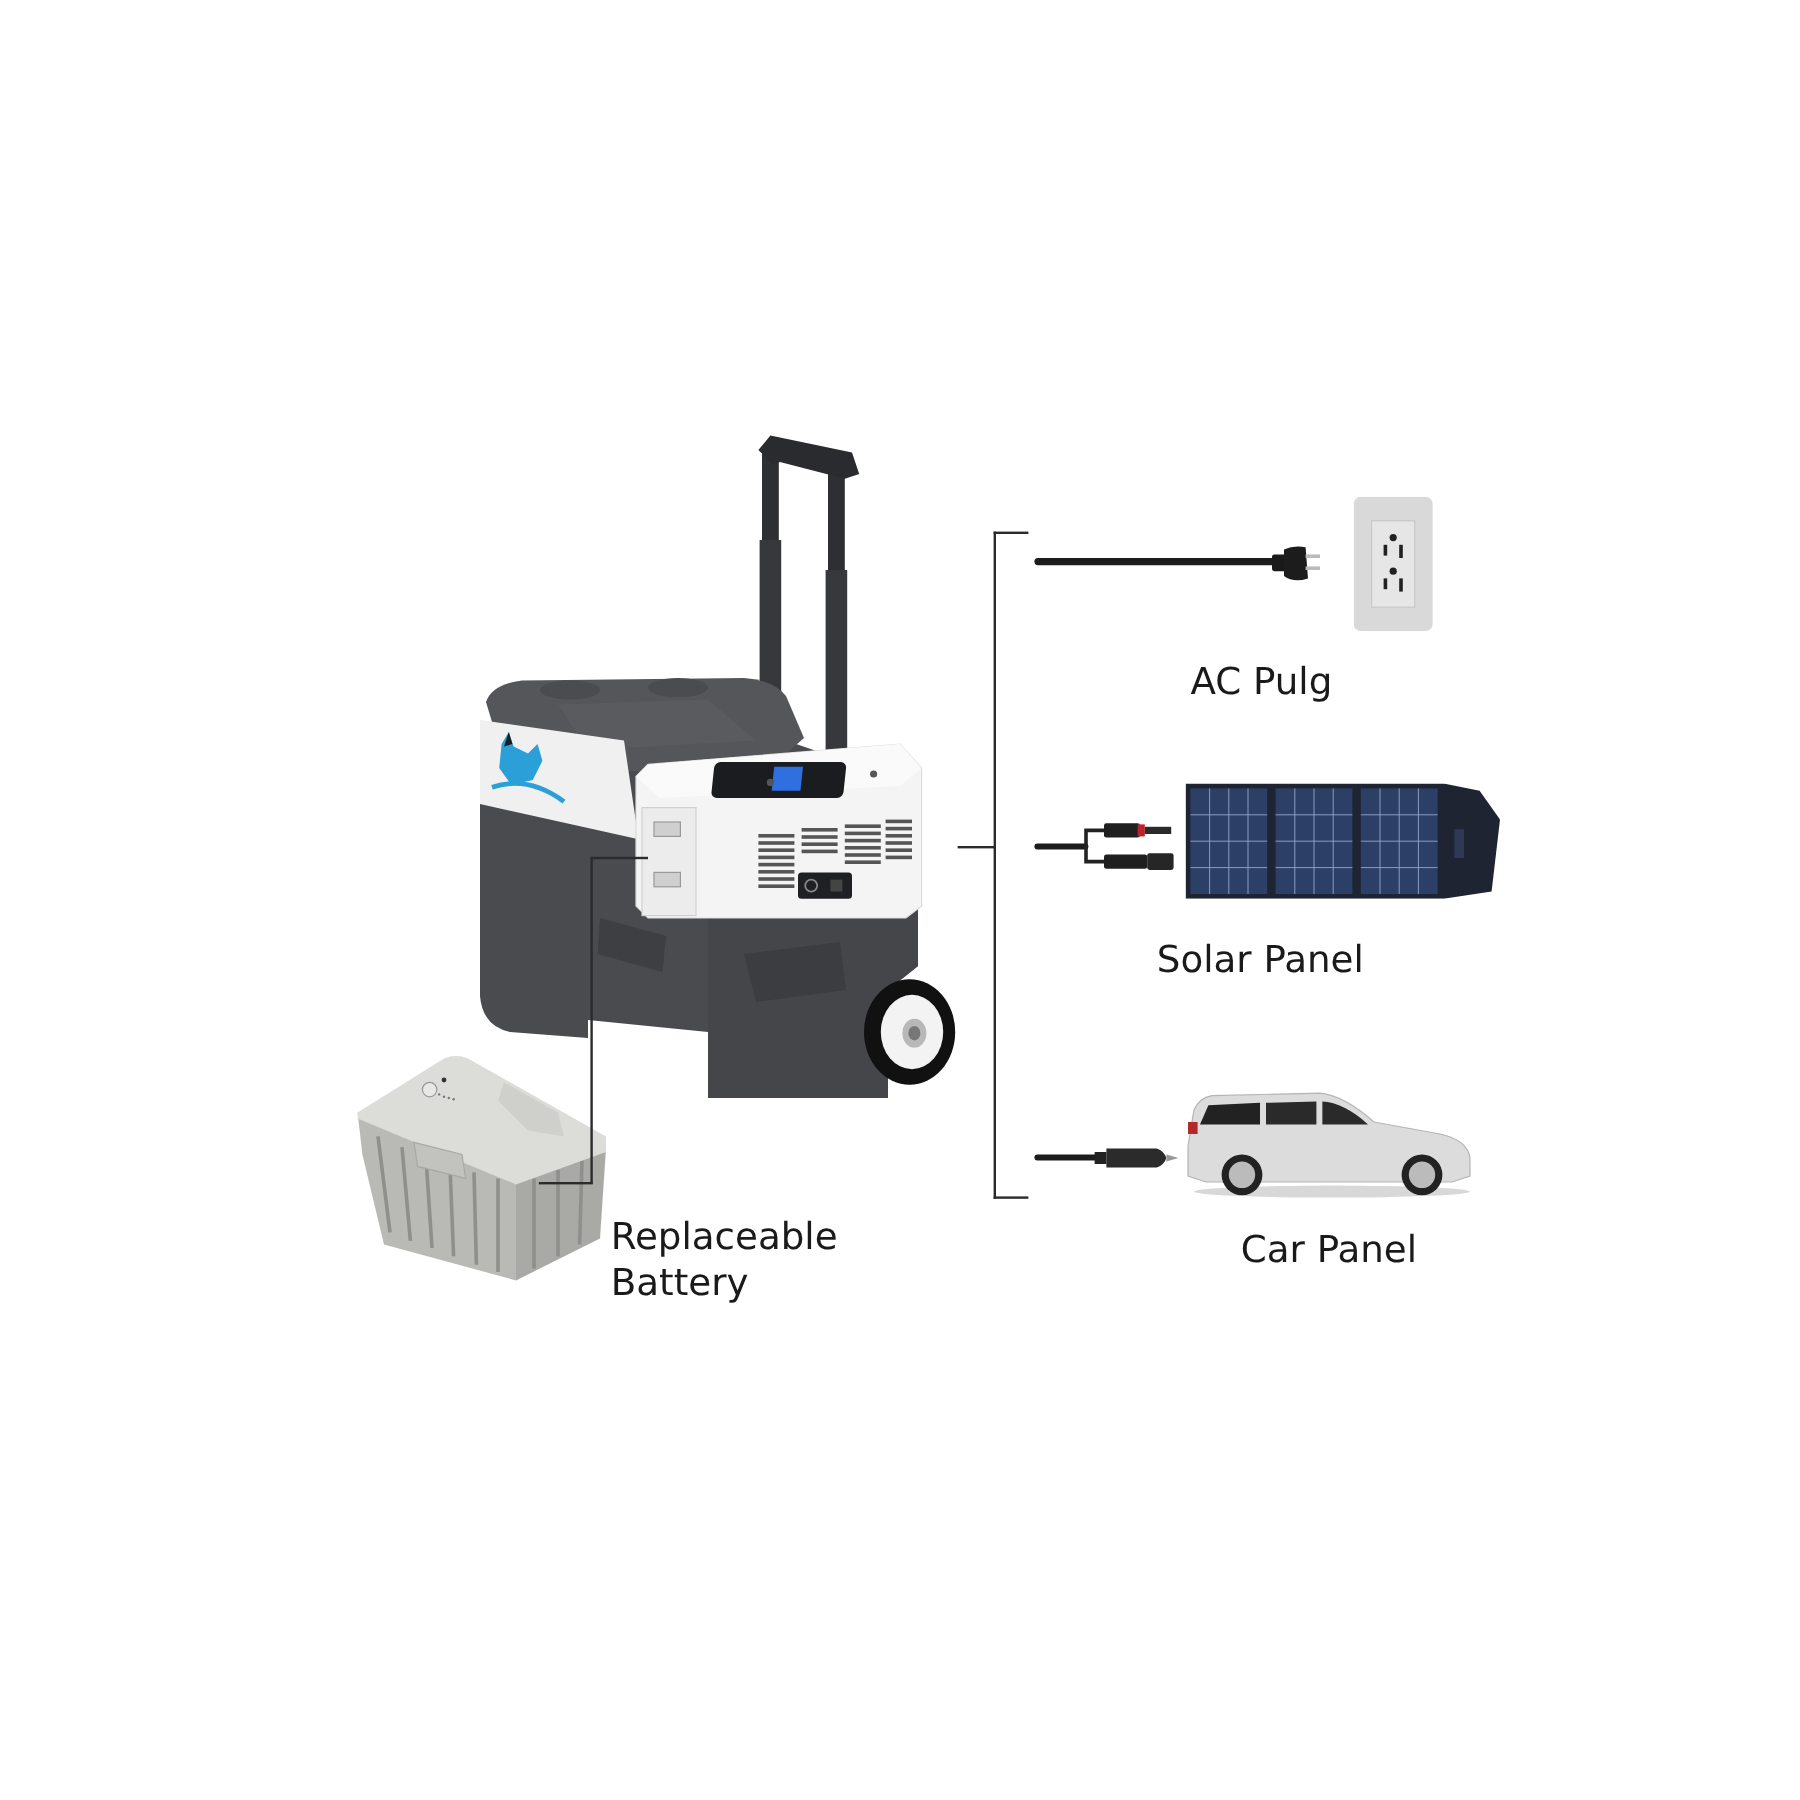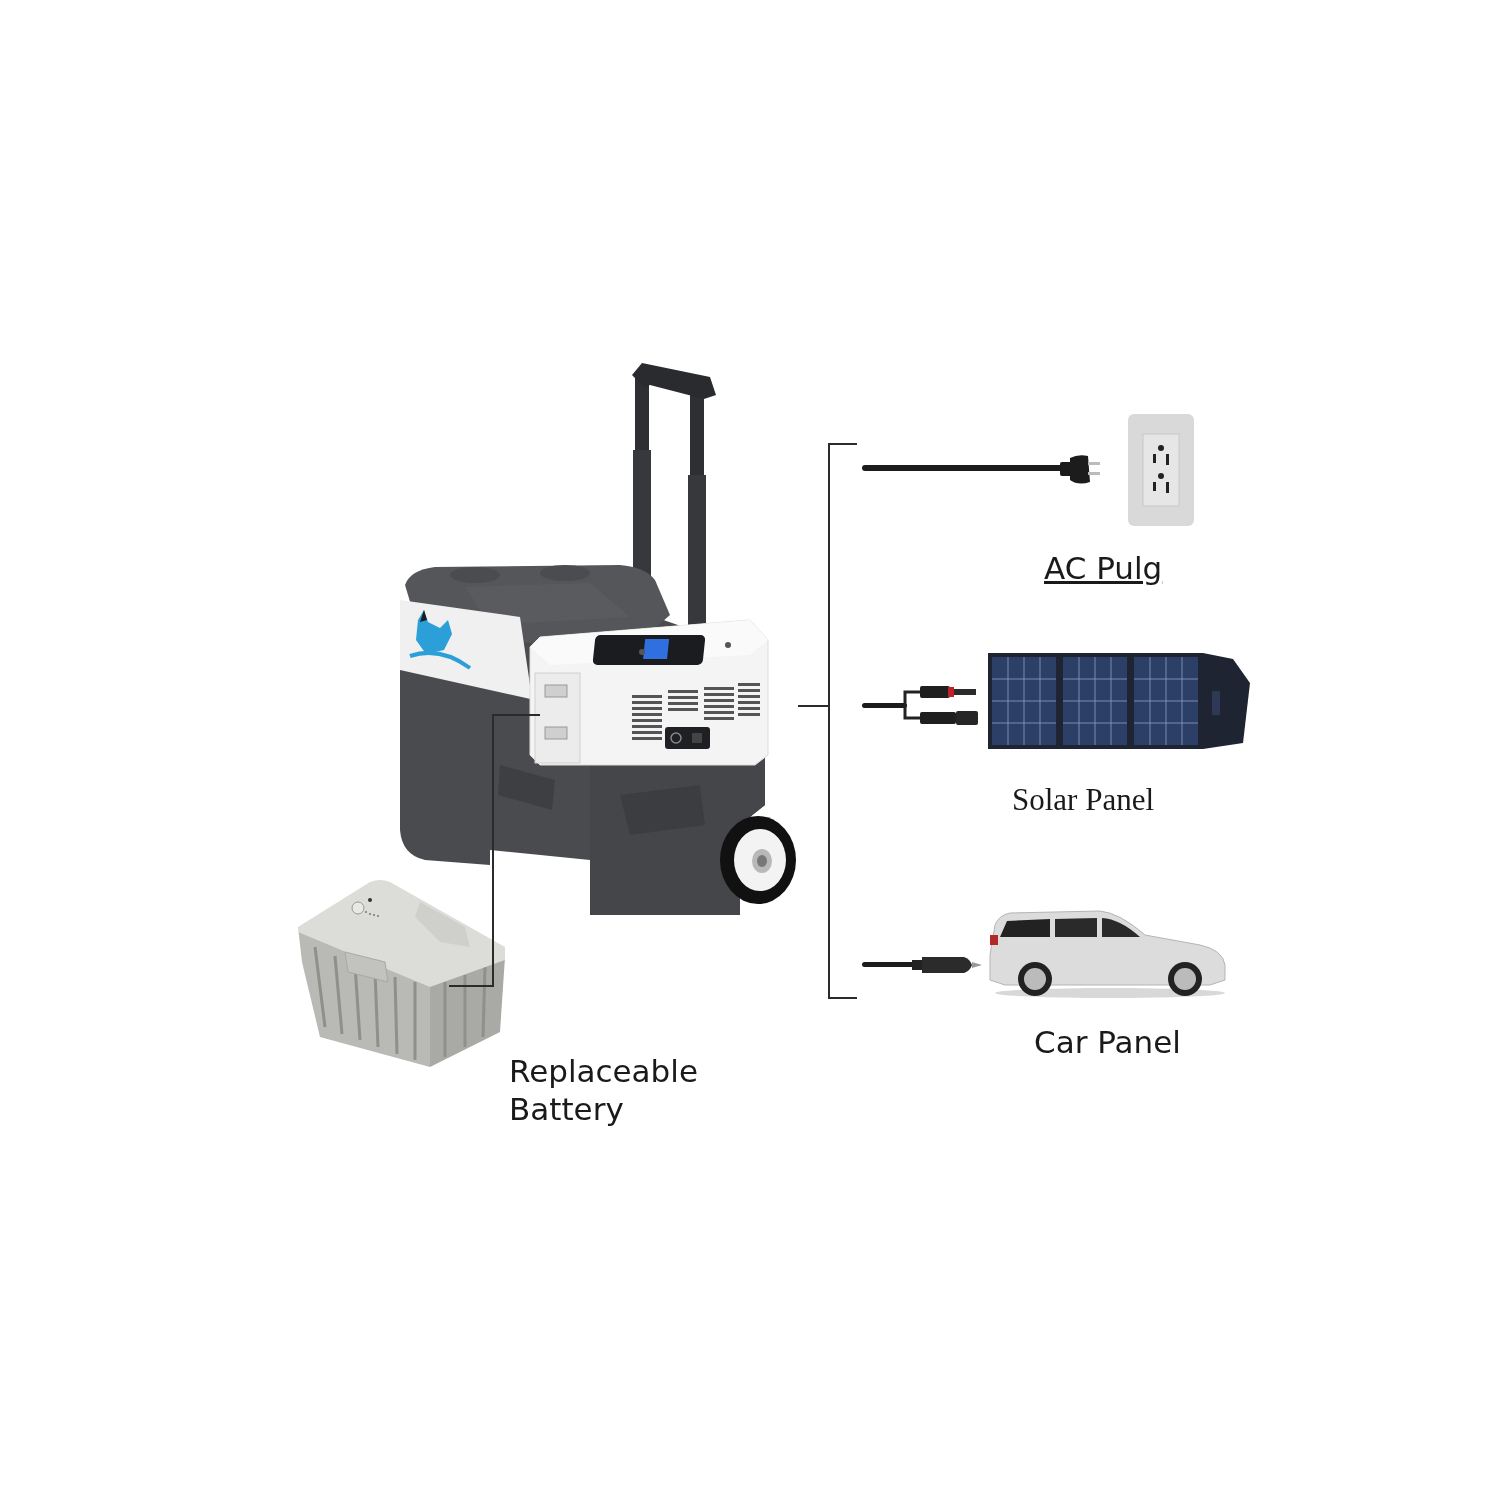--- a/index.html
+++ b/index.html
@@ -124,21 +124,21 @@
         <circle cx="84" cy="43" r="1"></circle>
         <circle cx="88" cy="44" r="1"></circle>
       </g>
   </svg>
 </div>
 
 <div class="bracket-line" style="left:493px; top:714px; width:47px; height:2px;"></div>
 <div class="bracket-line" style="left:492px; top:714px; width:2px; height:272px;"></div>
 <div class="bracket-line" style="left:449px; top:985px; width:45px; height:2px;"></div>
 
-<div class="label" style="left:509px; top:1012px;margin-top:40px;">
+<div class="label" style="left:509px; top:1012px;">
   <div>Replaceable</div>
   <div>Battery</div>
 </div>
 
 <div class="bracket-line" style="left:798px; top:705px; width:32px; height:2px;"></div>
 <div class="bracket-line" style="left:828px; top:443px; width:2px; height:556px;"></div>
 <div class="bracket-line" style="left:828px; top:443px; width:29px; height:2px;"></div>
 <div class="bracket-line" style="left:828px; top:997px; width:29px; height:2px;"></div>
 
 <div class="cable" style="left:862px; top:465px; width:210px; height:6px;"></div>
@@ -155,21 +155,21 @@
     <rect x="0" y="0" width="66" height="112" rx="6" fill="#d9d9d9"></rect>
     <rect x="15" y="20" width="36" height="72" fill="#e6e6e6" stroke="#c8c8c8"></rect>
     <circle cx="33" cy="34" r="3" fill="#222"></circle>
     <rect x="25" y="40" width="3" height="9" fill="#222"></rect>
       <rect x="38" y="40" width="3" height="11" fill="#222"></rect>
     <circle cx="33" cy="62" r="3" fill="#222"></circle>
     <rect x="25" y="68" width="3" height="9" fill="#222"></rect>
       <rect x="38" y="68" width="3" height="11" fill="#222"></rect>
   </svg>
 </div>
-<div class="label" style="left:1044px; top:549px;text-decoration:underline;">AC Pulg</div>
+<div class="label" style="left:992px; top:549px;">AC Pulg</div>
 
 <div class="cable" style="left:862px; top:703px; width:45px; height:5px;"></div>
 <div class="abs" style="left:900px; top:680px; width:90px; height:50px;">
   <svg width="90" height="50" viewBox="0 0 90 50">
     <path d="M5 25 L5 12 L20 12 M5 25 L5 38 L20 38" fill="none" stroke="#222" stroke-width="3"></path>
     <rect x="20" y="6" width="30" height="12" rx="2" fill="#1f1f1f"></rect>
     <rect x="48" y="7" width="6" height="10" fill="#c0202a"></rect>
     <rect x="54" y="9" width="22" height="6" fill="#2a2a2a"></rect>
     <rect x="20" y="32" width="36" height="12" rx="2" fill="#1f1f1f"></rect>
     <rect x="56" y="31" width="22" height="14" rx="2" fill="#262626"></rect>
@@ -199,21 +199,21 @@
       <line x1="91" y1="4" x2="91" y2="92"></line>
         <line x1="107" y1="4" x2="107" y2="92"></line>
         <line x1="123" y1="4" x2="123" y2="92"></line>
       <line x1="162" y1="4" x2="162" y2="92"></line>
         <line x1="178" y1="4" x2="178" y2="92"></line>
         <line x1="194" y1="4" x2="194" y2="92"></line>
     </g>
     <rect x="224" y="38" width="8" height="24" fill="#2e3a55"></rect>
   </svg>
 </div>
-<div class="label" style="left:1012px; top:781px;font-family:Liberation Serif, serif;">Solar Panel</div>
+<div class="label" style="left:964px; top:781px;">Solar Panel</div>
 
 <div class="cable" style="left:862px; top:962px; width:55px; height:5px;"></div>
 <div class="abs" style="left:912px; top:954px; width:72px; height:22px;">
   <svg width="72" height="22" viewBox="0 0 72 22">
     <rect x="0" y="6" width="10" height="10" fill="#222"></rect>
     <path d="M10 3 L52 3 Q58 5 60 11 Q58 17 52 19 L10 19 Z" fill="#2b2b2b"></path>
     <path d="M60 8 L70 11 L60 14 Z" fill="#999"></path>
   </svg>
 </div>
 <div class="abs" style="left:985px; top:905px; width:245px; height:95px;">

